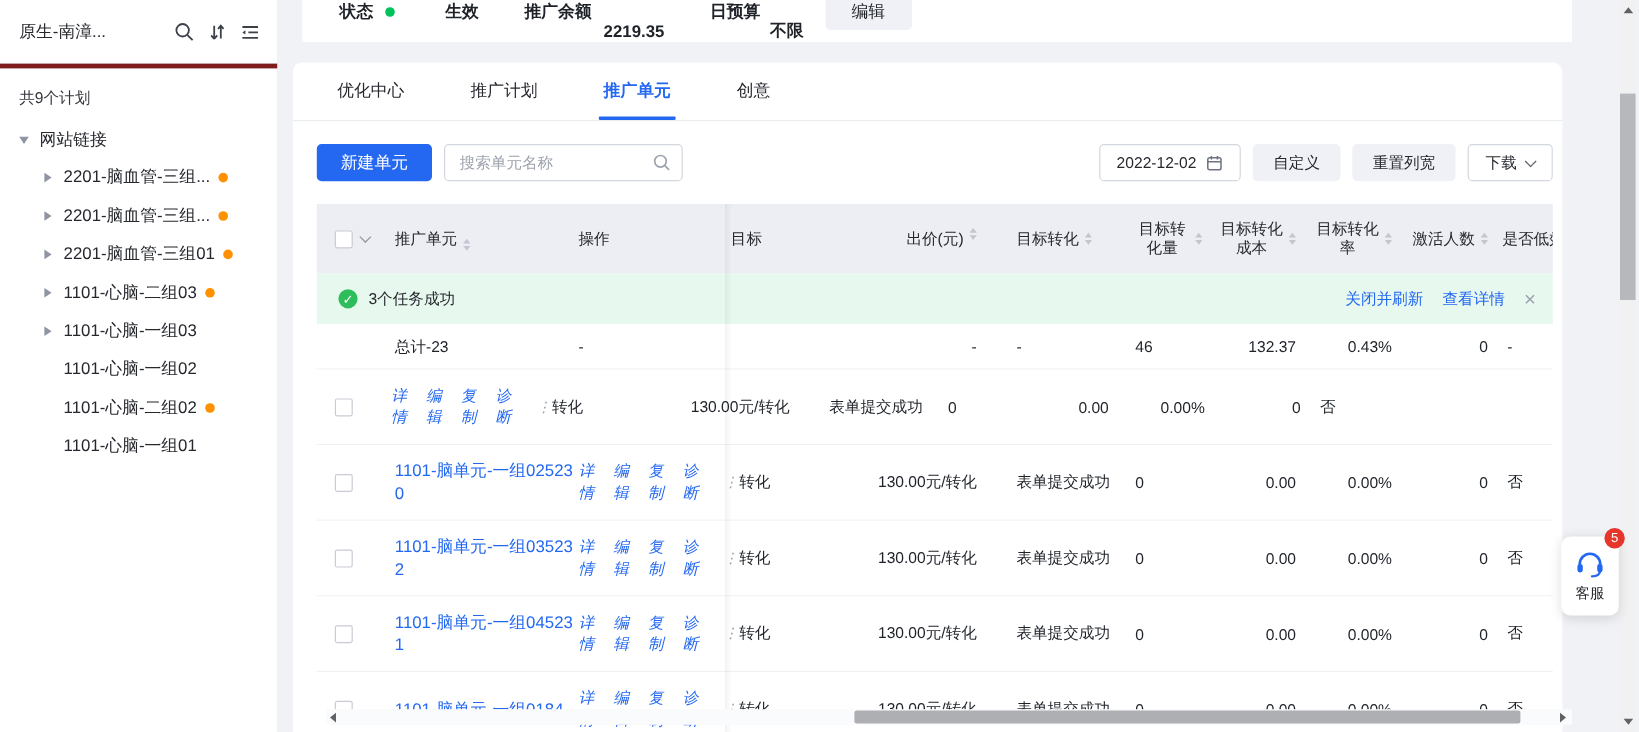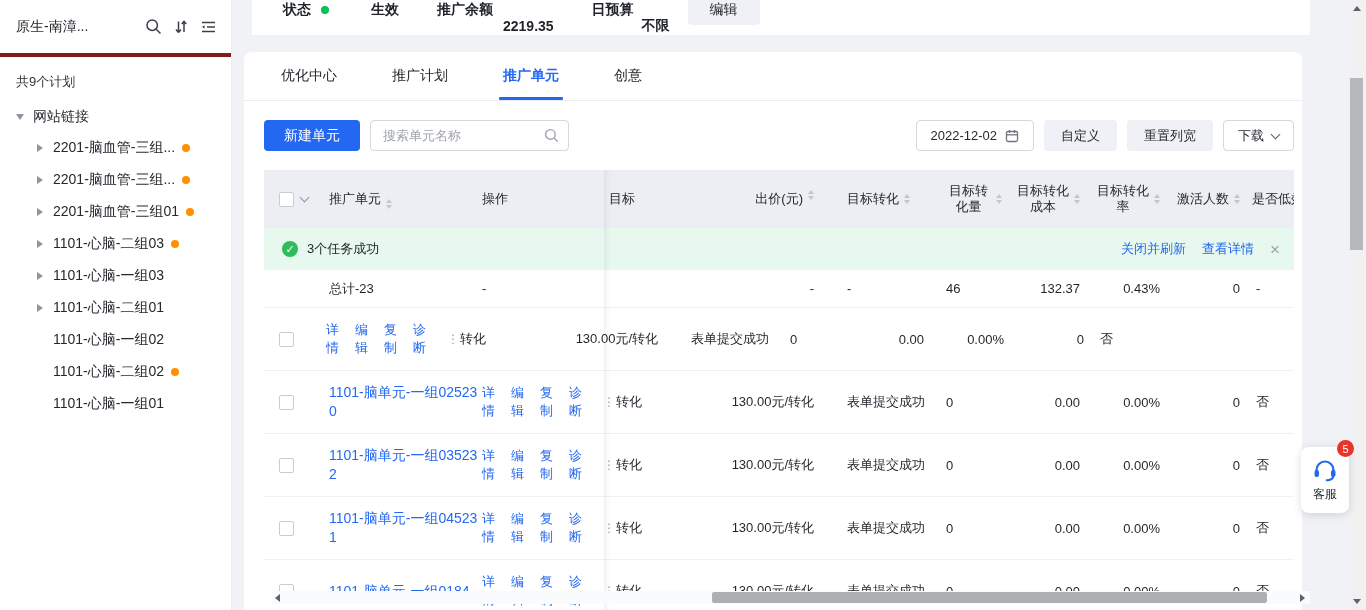--- a/index.html
+++ b/index.html
@@ -69,21 +69,21 @@
   .c11 { width:54px; flex:none; padding-left:16px; overflow:hidden; white-space:nowrap; }
   .hc11 { padding-left:12px; }
   .h2l { width:52px; text-align:center; line-height:16px; }
   .cb { width:15px; height:15px; border:1px solid #C9CCD4; border-radius:2px; background:#fff; flex:none; cursor:pointer; }
   .cb-chev { width:7px; height:7px; border-right:1.4px solid #8F94A3; border-bottom:1.4px solid #8F94A3; transform:rotate(45deg); margin-top:-4px; cursor:pointer; }
   .sort { display:inline-flex; flex-direction:column; gap:2px; margin-left:5px; cursor:pointer; }
   .sort .up { width:0; height:0; border-left:3.5px solid transparent; border-right:3.5px solid transparent; border-bottom:4.5px solid #C2C6CF; }
   .sort .dn { width:0; height:0; border-left:3.5px solid transparent; border-right:3.5px solid transparent; border-top:4.5px solid #C2C6CF; }
   .link { color:#2468F2; cursor:pointer; text-decoration:none; }
   .unit-link { display:inline-block; width:152px; word-break:break-all; font-size:14px; line-height:19px; }
-  .ops { gap:16px; }
+  .ops { gap:16px;font-style:italic; }
   .more-dots { color:#98A0AC; margin-left:5px; font-size:12px; letter-spacing:-1px; cursor:pointer; }
 
   
   .banner { height:42px; background:#E7F8EE; display:flex; align-items:center; padding:0 14px 0 18px; font-size:13px; }
   .check-ic { width:16px; height:16px; border-radius:50%; background:#2DBD5A; color:#fff; font-size:11px; display:flex; align-items:center; justify-content:center; margin-right:9px; flex:none; }
   .banner-msg { color:#26282E; }
   .banner-right { margin-left:auto; display:flex; align-items:center; gap:16px; font-size:13px; }
   .banner-close { color:#9CA1AC; font-size:17px; line-height:1; cursor:pointer; }
 
   
@@ -155,24 +155,20 @@
     <li>
         <span class="tri"></span>
         <span>1101-心脑-二组03</span>
         <span class="dot"></span>
       </li>
     <li>
         <span class="tri"></span>
         <span>1101-心脑-一组03</span>
       </li>
     <li>
-        <span class="tri"></span>
-        <span>1101-心脑-二组01</span>
-      </li>
-    <li>
         <span class="tri" style="visibility: hidden;"></span>
         <span>1101-心脑-一组02</span>
       </li>
     <li>
         <span class="tri" style="visibility: hidden;"></span>
         <span>1101-心脑-二组02</span>
         <span class="dot"></span>
       </li>
     <li>
         <span class="tri" style="visibility: hidden;"></span>

